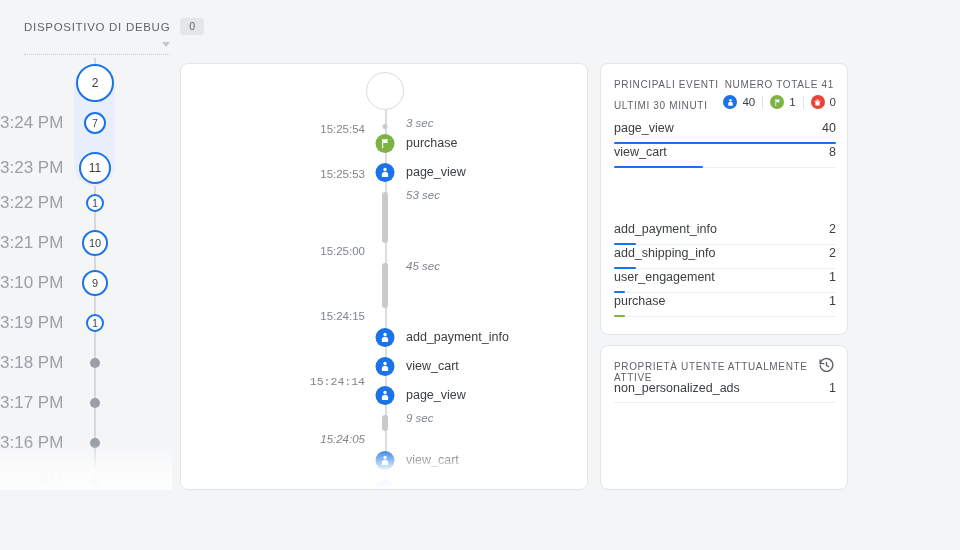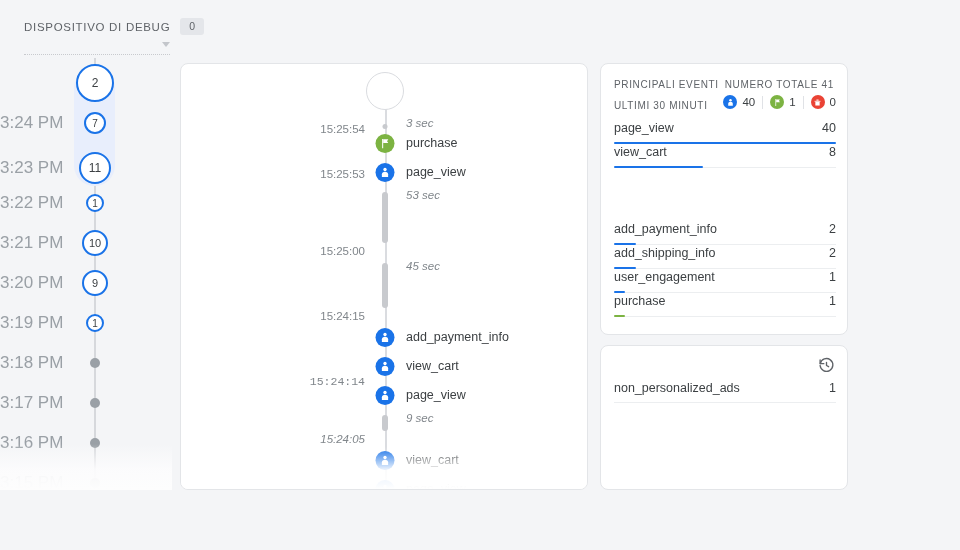--- a/index.html
+++ b/index.html
@@ -387,21 +387,21 @@
           <span>1</span>
         </div>
       </div>
       <div class="tl-row" style="top: 165px;">
         <div class="tl-time">3:21 PM</div>
         <div class="tl-node" style="width: 26px; height: 26px; font-size: 11px; top: 7px; position: absolute; justify-content: center;">
           <span>10</span>
         </div>
       </div>
       <div class="tl-row" style="top: 205px;">
-        <div class="tl-time">3:20 PM</div>
+        <div class="tl-time">3:10 PM</div>
         <div class="tl-node" style="width: 26px; height: 26px; font-size: 11px; top: 7px; position: absolute;">
           <span>9</span>
         </div>
       </div>
       <div class="tl-row" style="top: 245px;">
         <div class="tl-time">3:19 PM</div>
         <div class="tl-node" style="width: 18px; height: 18px; font-size: 10px; top: 11px; position: absolute;">
           <span>1</span>
         </div>
       </div>
@@ -583,20 +583,21 @@
       </div>
       <div class="event-item">
         <span class="ei-name">purchase</span>
         <span class="ei-count">1</span>
         <span class="ei-bar" style="width: 5%; background: rgb(124, 179, 66);"></span>
       </div>
     </div>
 </div>
 
 <div class="card" id="user-props-card">
+  <div class="card-head">PROPRIETÀ UTENTE ATTUALMENTE ATTIVE</div>
   <div id="history-icon">
     <svg viewBox="0 0 24 24" width="17" height="17" fill="none" stroke="#5f6368" stroke-width="1.9" stroke-linecap="round" stroke-linejoin="round">
       <path d="M3.2 9.2A9 9 0 1 1 3 12"></path>
       <polyline points="3,4.2 3,9.4 8.2,9.4"></polyline>
       <polyline points="12,7.6 12,12 15,13.7"></polyline>
     </svg>
   </div>
   <div id="prop-list">
       <div class="prop-item">
         <span class="pi-name">non_personalized_ads</span>

